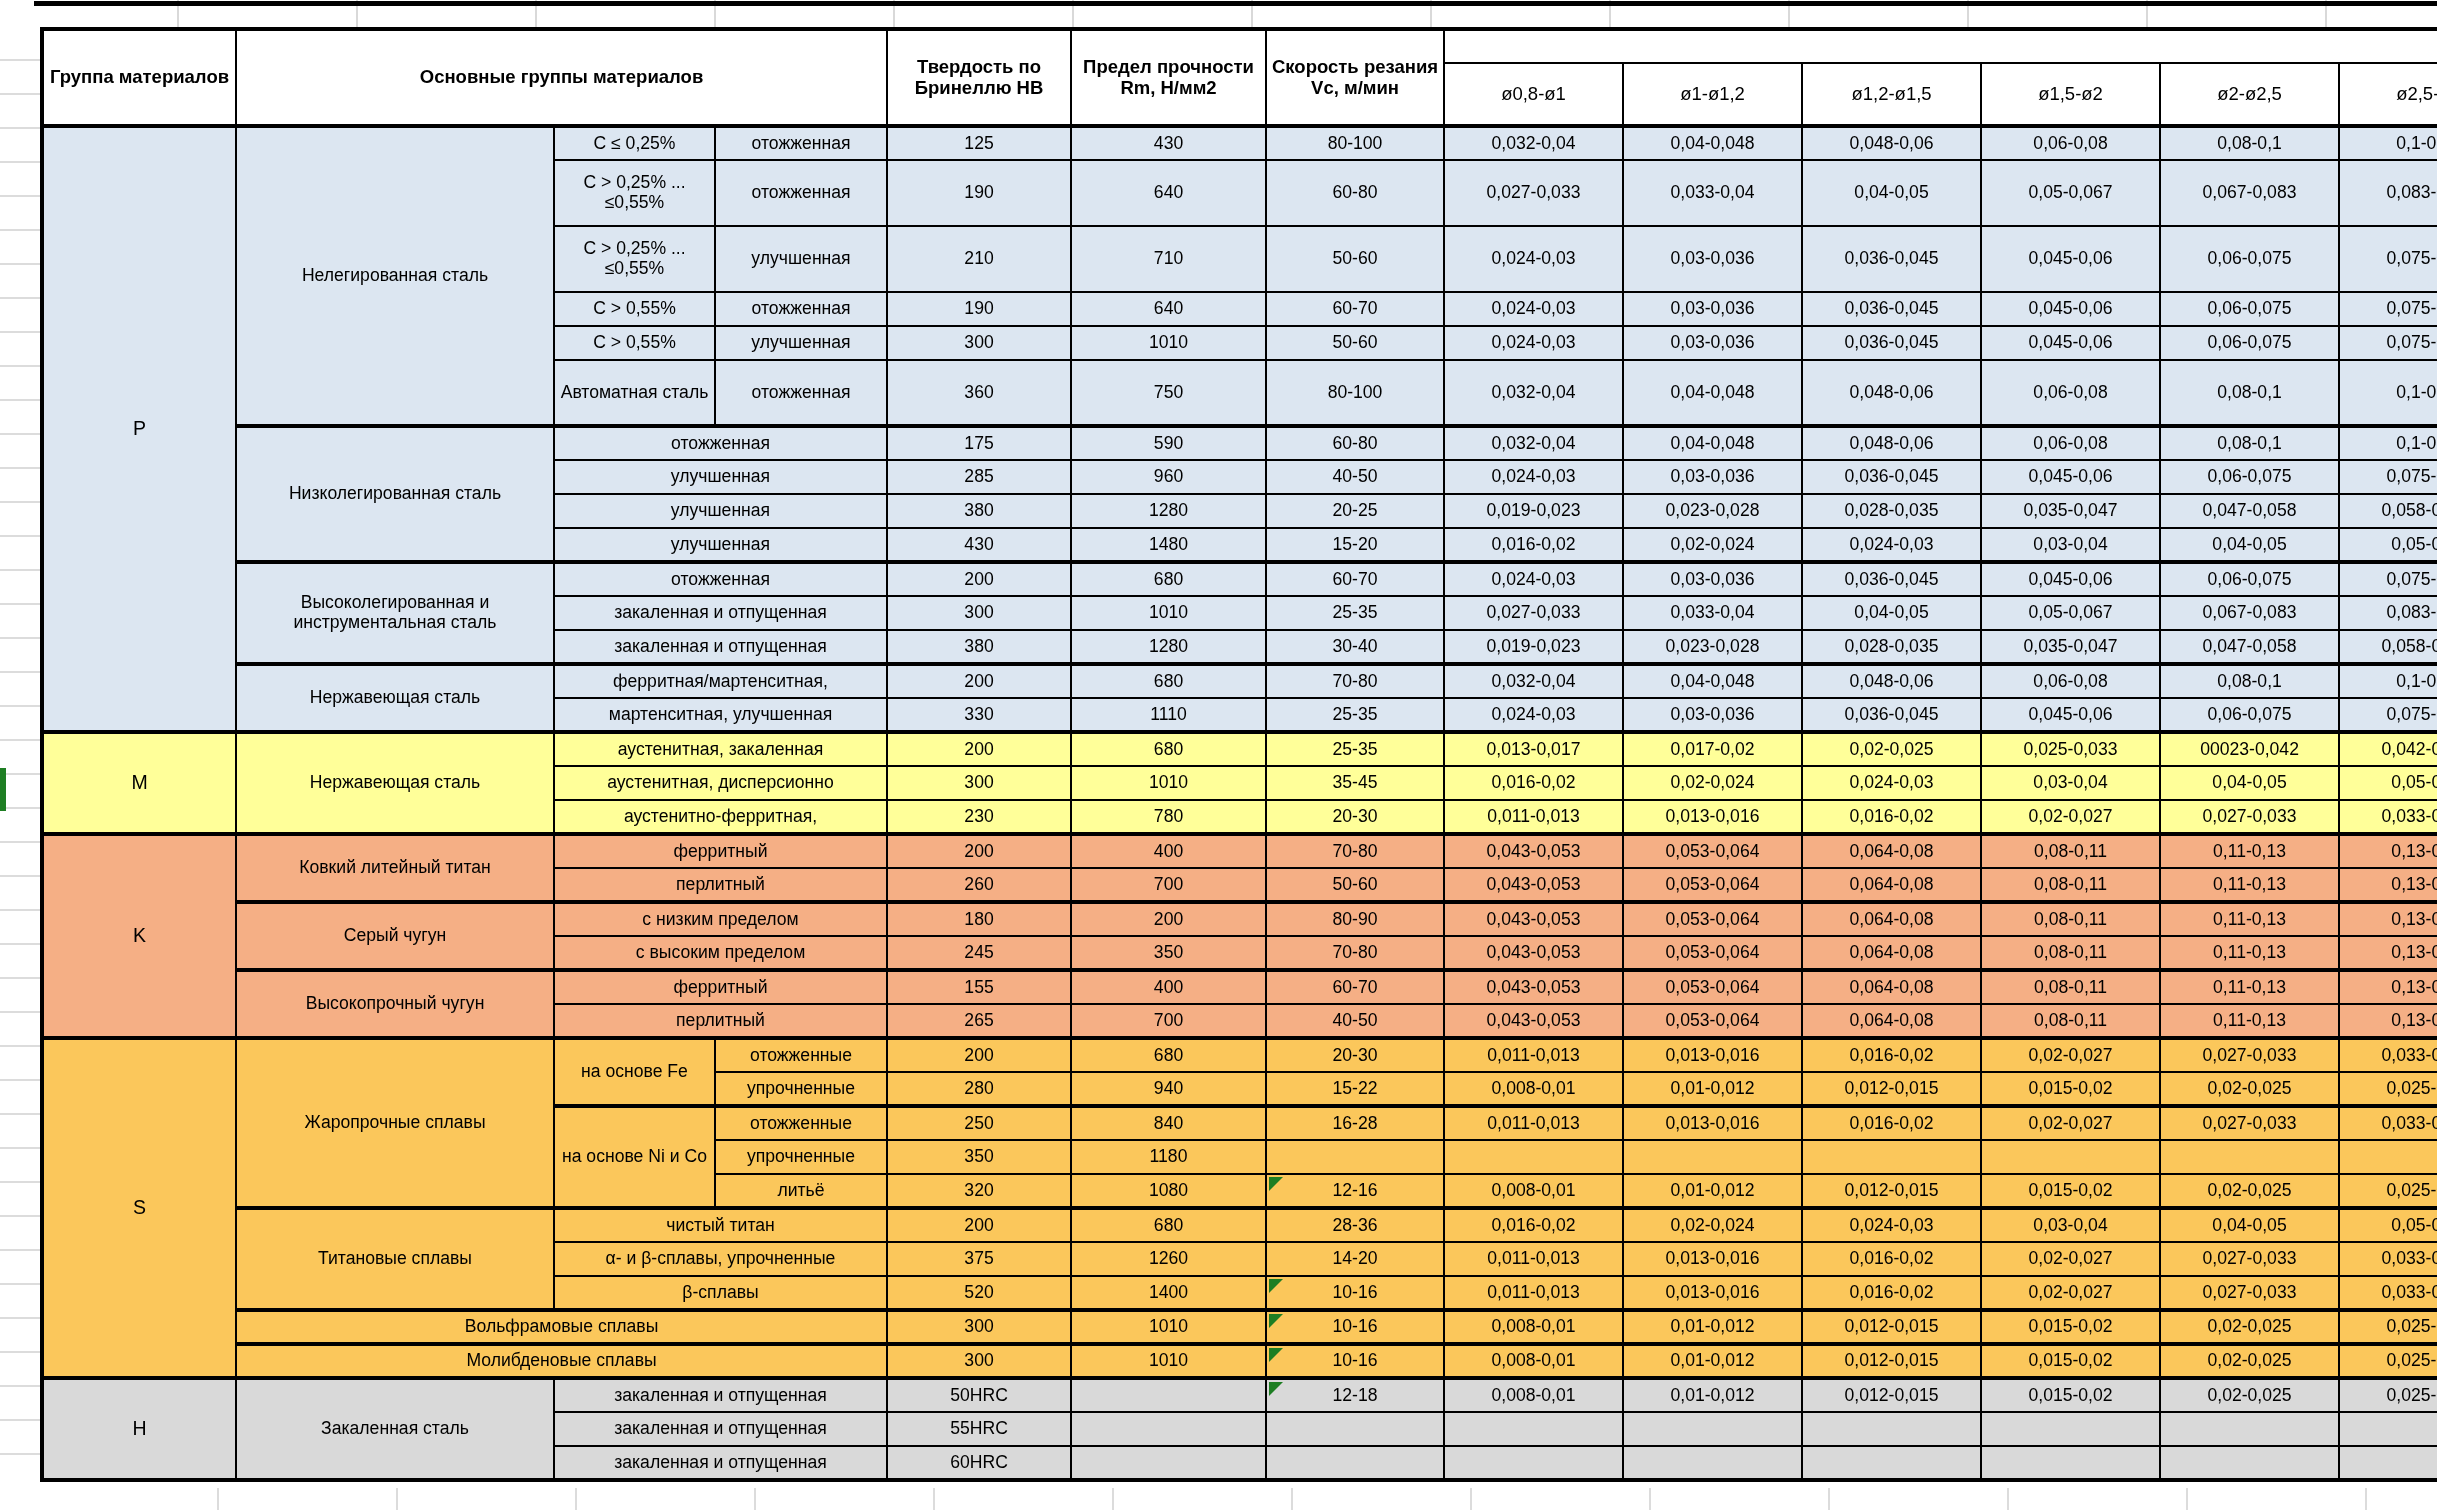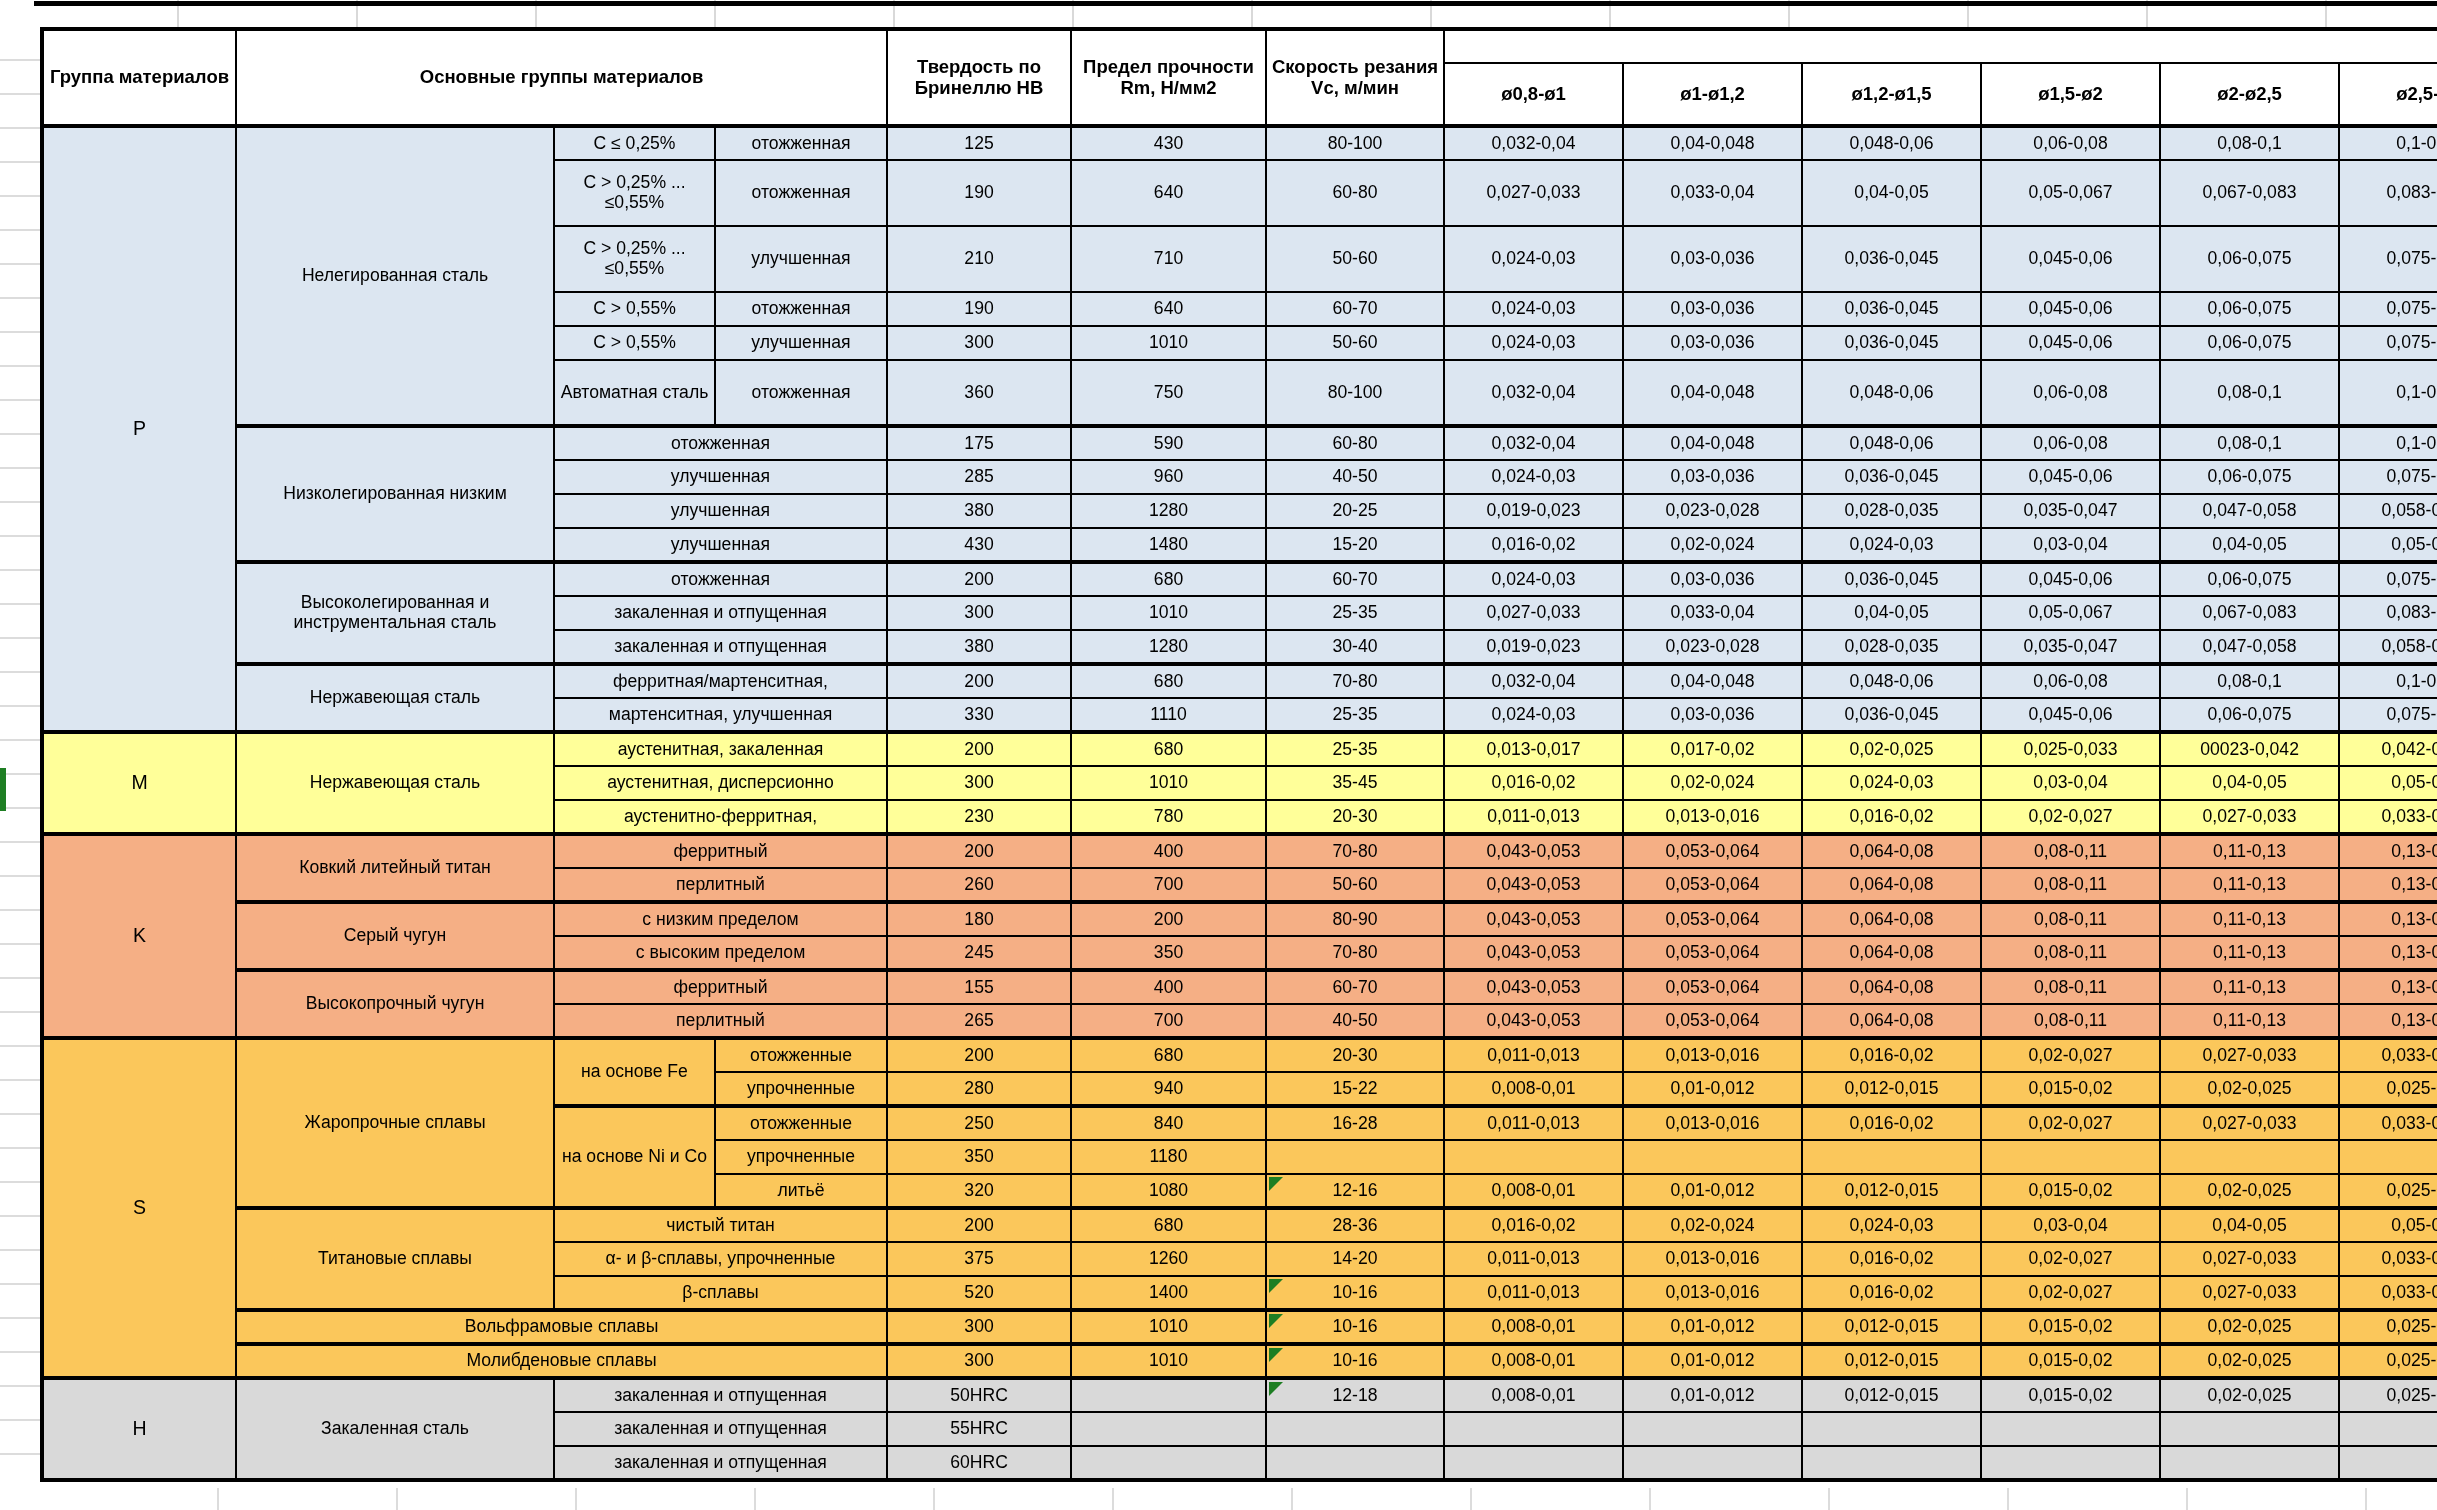--- a/index.html
+++ b/index.html
@@ -16,21 +16,21 @@
     background:repeating-linear-gradient(90deg,#ffffff 0 177px,#dcdcdc 177px 179px);}
   .top-bar{position:absolute;left:34px;top:1px;width:3557px;height:4.9px;background:#000;}
   .row-marker{position:absolute;left:0;top:768px;width:5.9px;height:43px;background:var(--c-flag,#1e7e23);}
   
   table{position:absolute;left:40px;top:27px;width:3729px;
     border-collapse:collapse;table-layout:fixed;border:4.4px solid #000;background:#fff;}
   td,th{border:2px solid #000;text-align:center;vertical-align:middle;
     font-size:17.6px;line-height:1.12;padding:1px 3.9px;box-sizing:border-box;
     overflow:hidden;white-space:pre-line;position:relative;font-weight:normal;}
   thead th{font-size:18.5px;background:#ffffff;font-weight:bold;}
-  thead th.dia{font-weight:bold;height:63px;}
+  thead th.dia{font-weight:normal;height:63px;}
   thead tr.h1{height:34px;}
   thead tr.h2{height:63px;}
   thead th.span2, thead tr.h2 th{border-bottom:4.4px solid #000;}
   tbody tr.r{height:34px;}
   tbody tr.r-tall{height:66px;}
   tbody tr.g-first td{border-top:4.4px solid #000;}
   tbody tr.sep td{border-top:4.4px solid #000;}
   td.letter{font-size:19.5px;}
   .g-P td{background:var(--c-p,#dce6f1);}
   .g-M td{background:var(--c-m,#ffff99);margin-left:20px;}
@@ -162,21 +162,21 @@
         <td>750</td>
         <td>80-100</td>
         <td>0,032-0,04</td>
         <td>0,04-0,048</td>
         <td>0,048-0,06</td>
         <td>0,06-0,08</td>
         <td>0,08-0,1</td>
         <td>0,1-0,16</td>
       </tr>
       <tr class="g-P r sep">
-        <td rowspan="4">Низколегированная низким</td>
+        <td rowspan="4">Низколегированная сталь</td>
         <td colspan="2">отожженная</td>
         <td>175</td>
         <td>590</td>
         <td>60-80</td>
         <td>0,032-0,04</td>
         <td>0,04-0,048</td>
         <td>0,048-0,06</td>
         <td>0,06-0,08</td>
         <td>0,08-0,1</td>
         <td>0,1-0,16</td>

